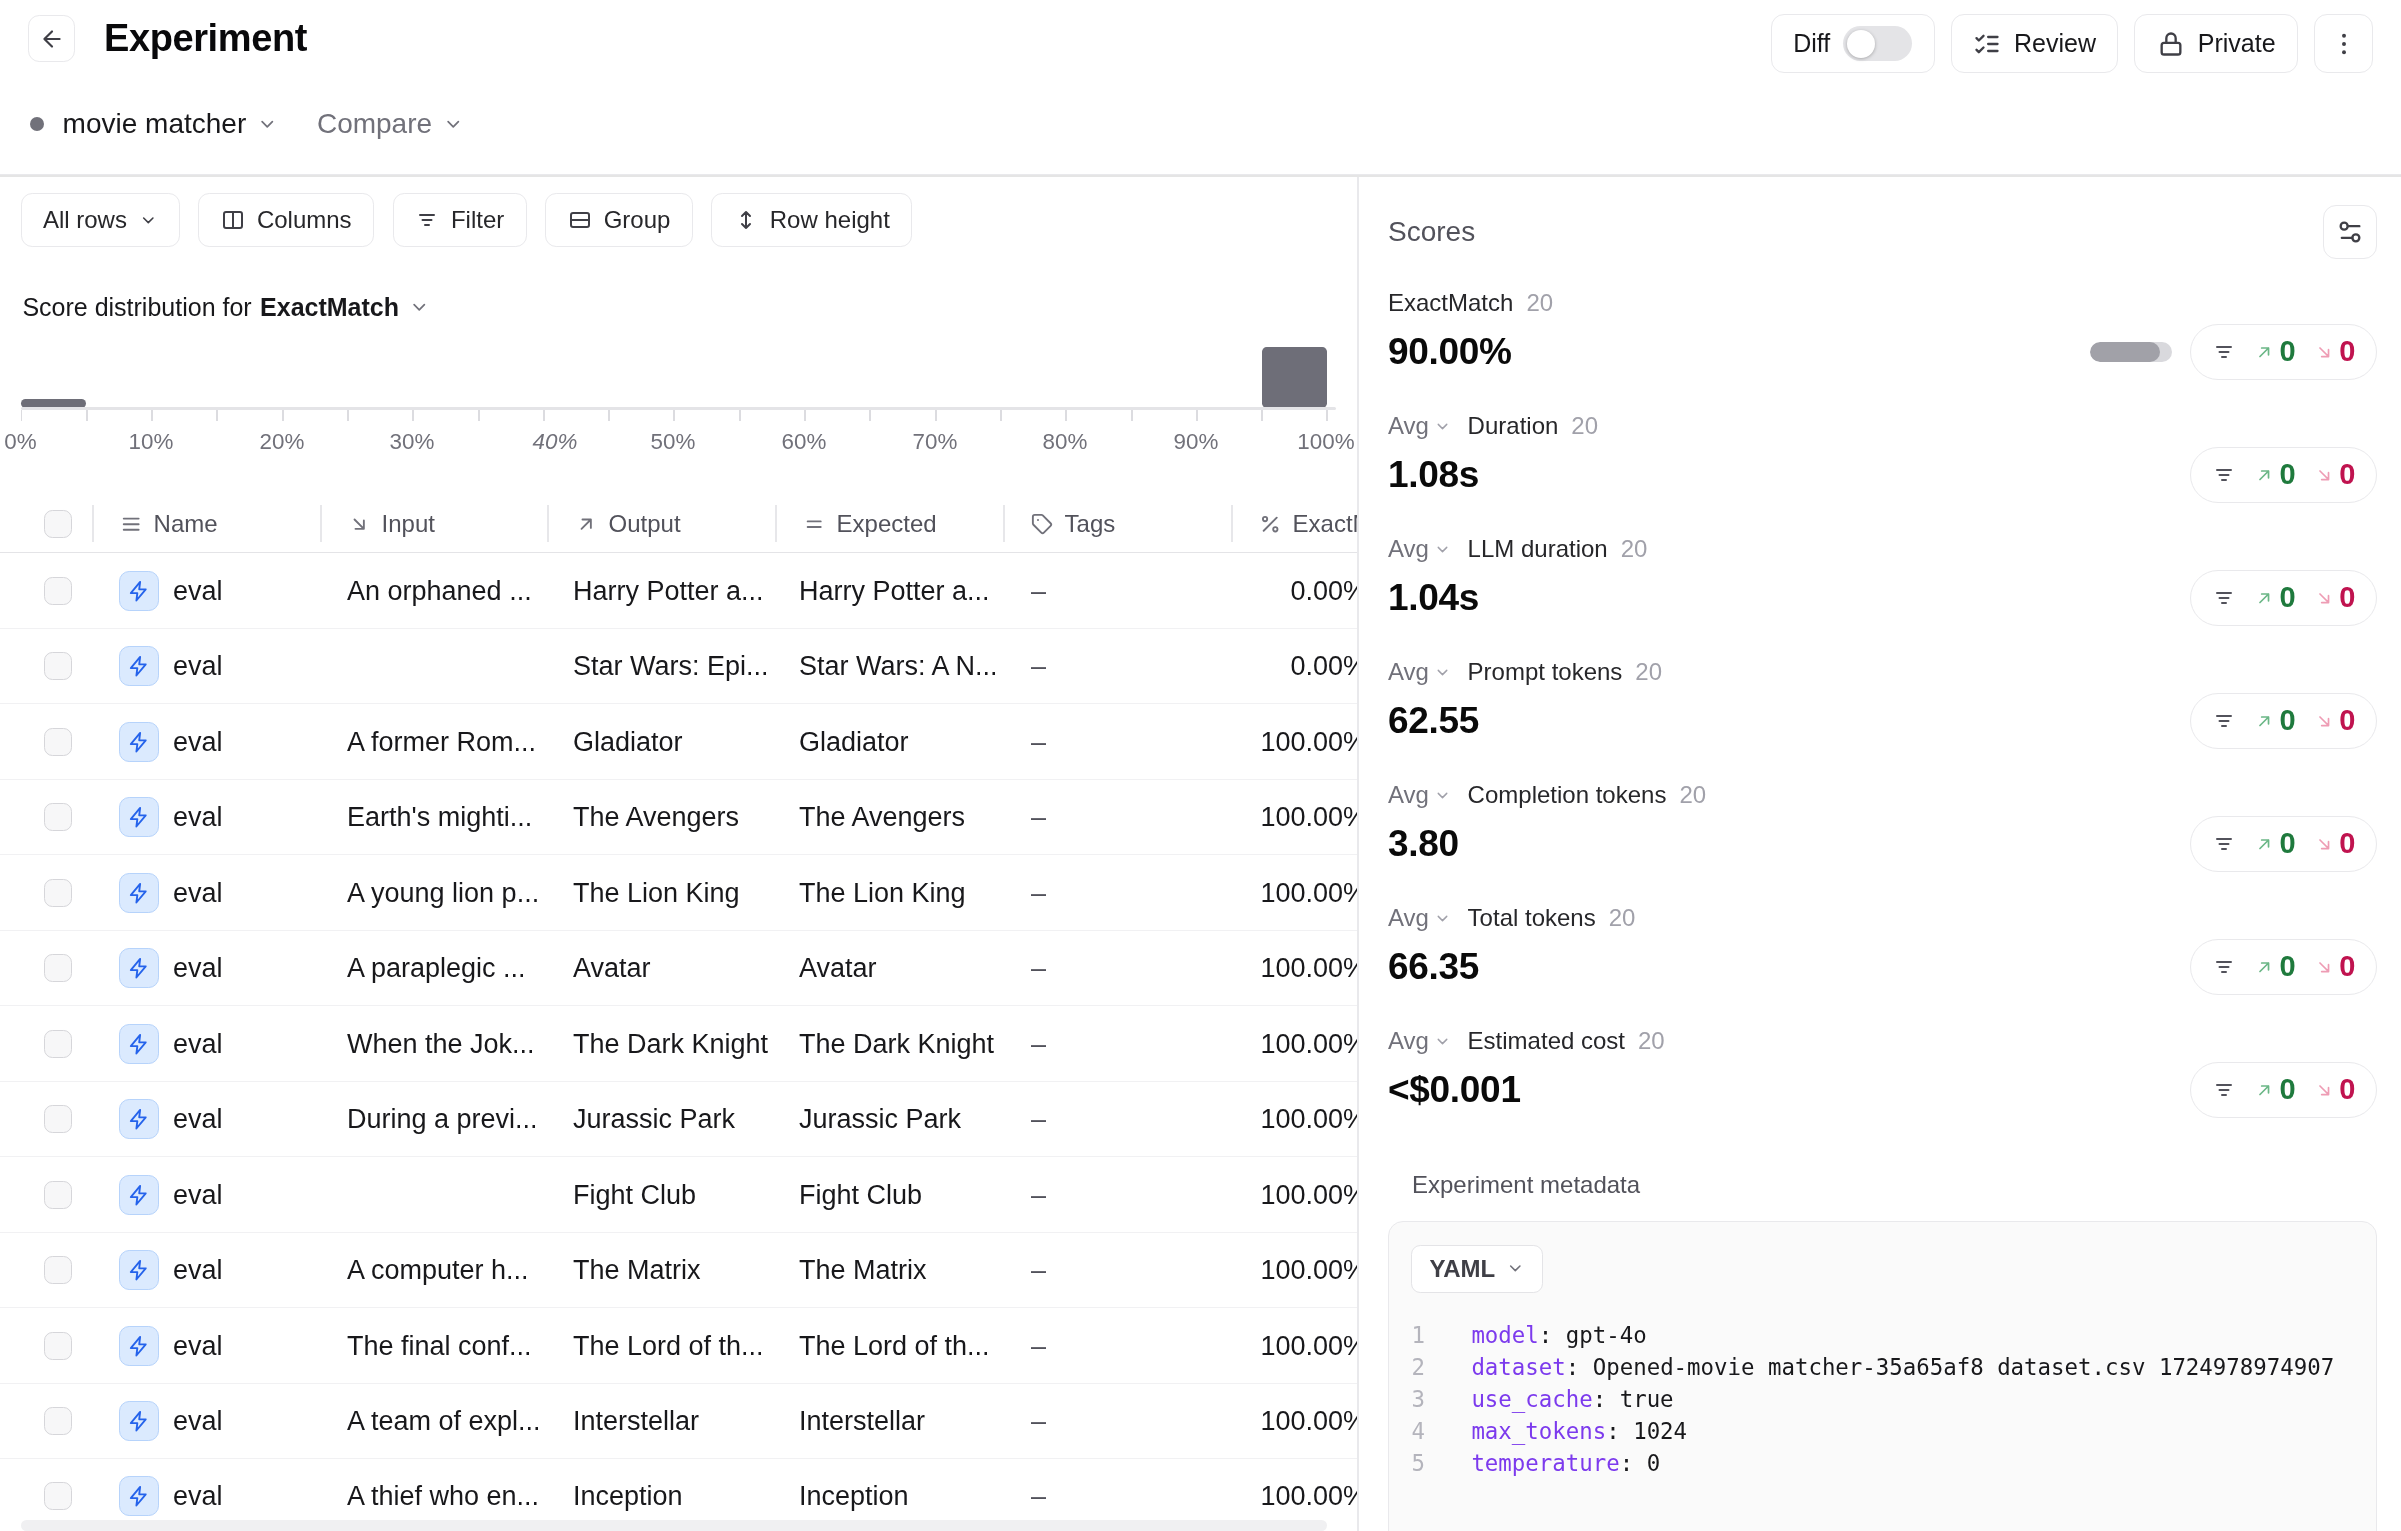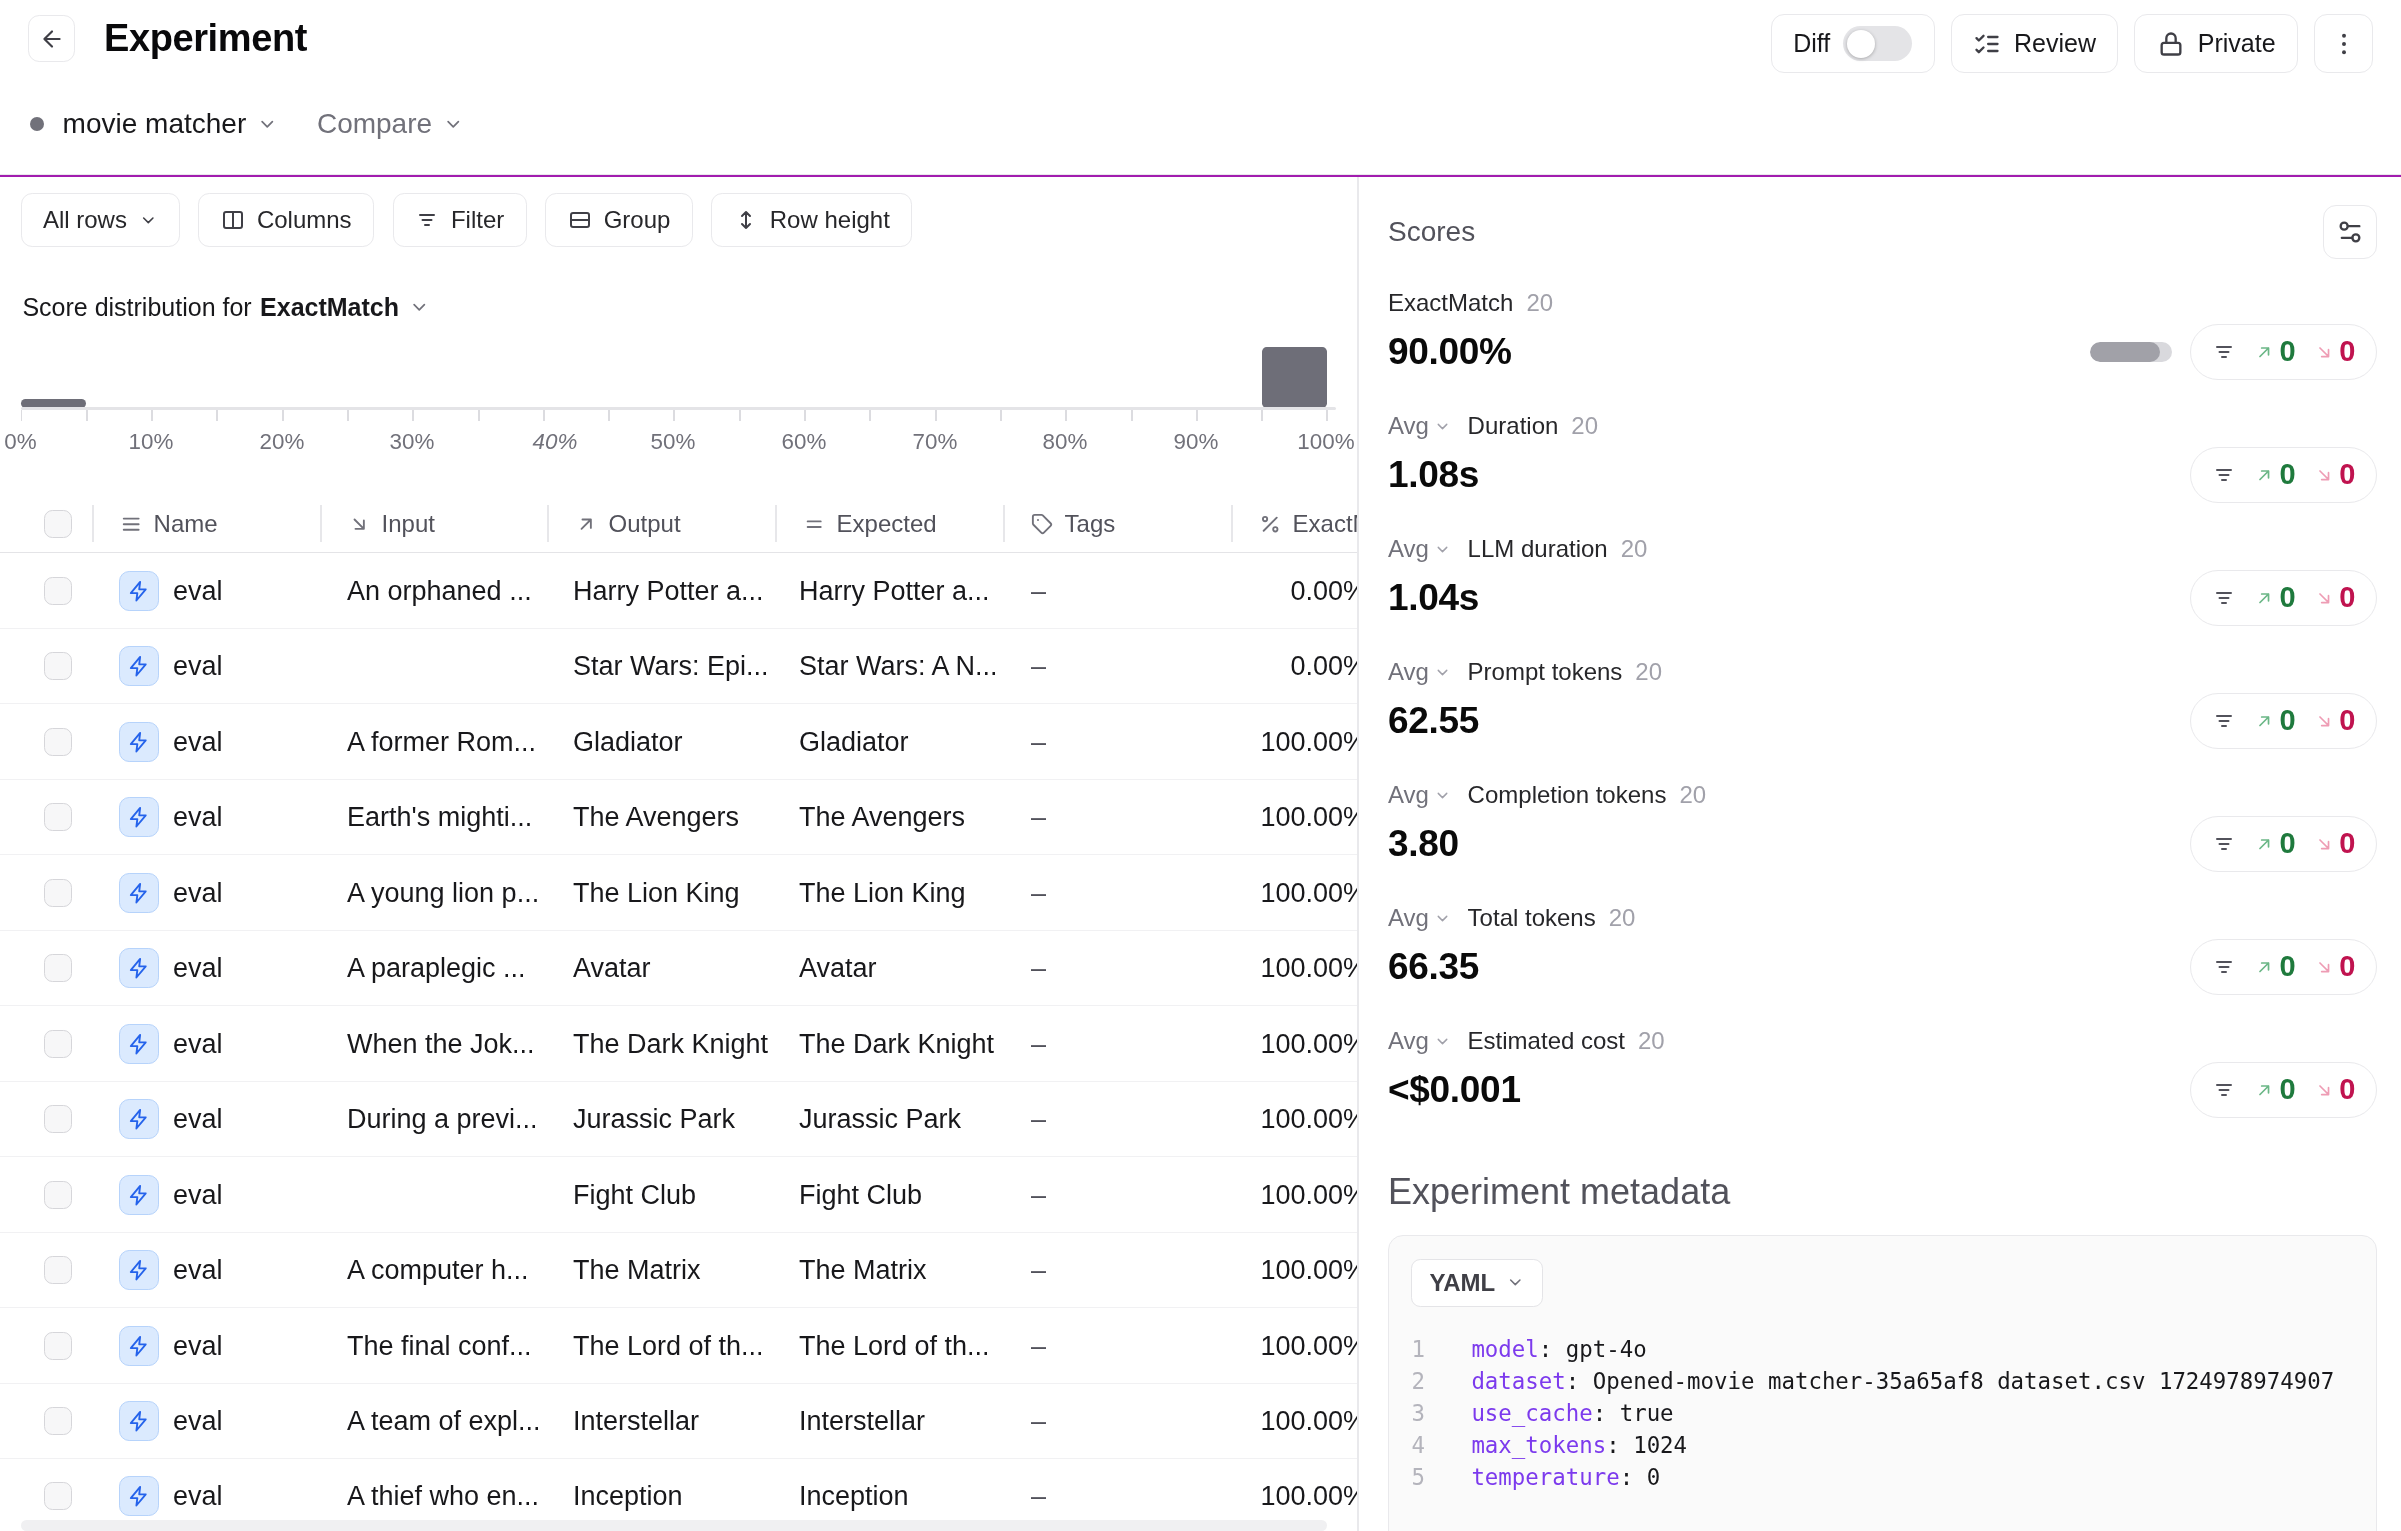--- a/index.html
+++ b/index.html
@@ -1,19 +1,19 @@
 <!DOCTYPE html>
 <html style="font-size:15px"><head>
 <meta charset="utf-8">
 <style>
   * { margin:0; padding:0; box-sizing:border-box; }
   html,body { background:#fff; }
   #app{
     position:relative; width:2401px; height:1531px; overflow:hidden;
-    background:#a21caf; color:#18181b;
+    background:#e5e5e5; color:#18181b;
     font-family:"Liberation Sans", sans-serif;
     -webkit-font-smoothing:antialiased;
   }
   svg.ic{ display:block; flex-shrink:0; }
 
   
   .header{ position:absolute; left:0; top:0; right:0; height:175px; border-bottom:1.9px solid #e9e9ec; background:#fff; z-index:5;}
   .back-btn{ position:absolute; left:28px; top:15px; width:47px; height:47px; border:1.9px solid #e9e9ec;
     border-radius:11.2px; background:#fff; display:flex; align-items:center; justify-content:center; color:#3f3f46; cursor:pointer;}
   .page-title{ position:absolute; left:104px; top:17px; font-size:38px; font-weight:700; color:#09090b; letter-spacing:-0.4px;}
@@ -90,21 +90,21 @@
   .score-controls{ display:flex; align-items:center; gap:18.6px;}
   .minibar{ width:82px; height:20.5px; border-radius:10.2px; background:#d9d9dd; position:relative; overflow:hidden;}
   .minibar-fill{ position:absolute; left:0; top:0; bottom:0; background:#a1a1a8; border-radius:10.2px;}
   .pill{ height:56px; border:1.9px solid #e9e9ec; border-radius:28px; padding:0 20.5px; background:#fff;
     display:flex; align-items:center; gap:18.6px; cursor:pointer;}
   .pill .filter-ic{ color:#52525b; }
   .delta{ display:flex; align-items:center; gap:4.7px; font-size:29px; font-weight:700;}
   .delta-up{ color:#1f7a3d; } .delta-up .ic{ color:#6bb786; }
   .delta-down{ color:#c0134f; } .delta-down .ic{ color:#ee9cb4; }
 
-  .meta-title{ margin-top:56px; font-size:36px; color:#52525b; font-weight:500;}
+  .meta-title{ margin-top:56px; font-size:24px; color:#52525b; font-weight:500;margin-left:24px;}
   .meta-card{ margin-top:22.4px; background:#fafafa; border:1.9px solid #e9e9ec; border-radius:15px; padding:22.4px; height:447px;}
   .yaml-btn{ display:inline-flex; align-items:center; gap:11.2px; background:#fff; border:1.9px solid #e4e4e7;
     border-radius:9.3px; padding:0 17px; height:48px; font-size:24px; font-weight:700; color:#3f3f46; cursor:pointer;}
   .yaml-btn .chev{ color:#71717a; }
   .code{ margin-top:26px; font-family:"DejaVu Sans Mono", monospace; font-size:22.4px; line-height:32px;}
   .code-line{ display:flex; }
   .lnum{ width:34px; color:#b4b4bc; flex-shrink:0; }
   .lcontent{ margin-left:26px; color:#18181b; white-space:pre; }
   .ykey{ color:#7c3aed; }
 </style>

